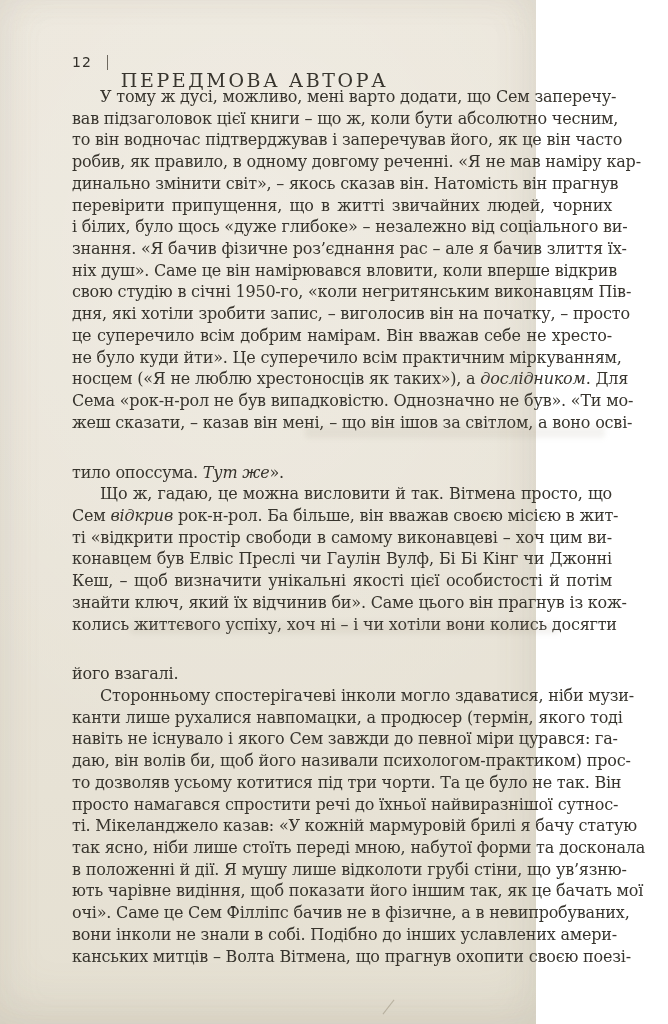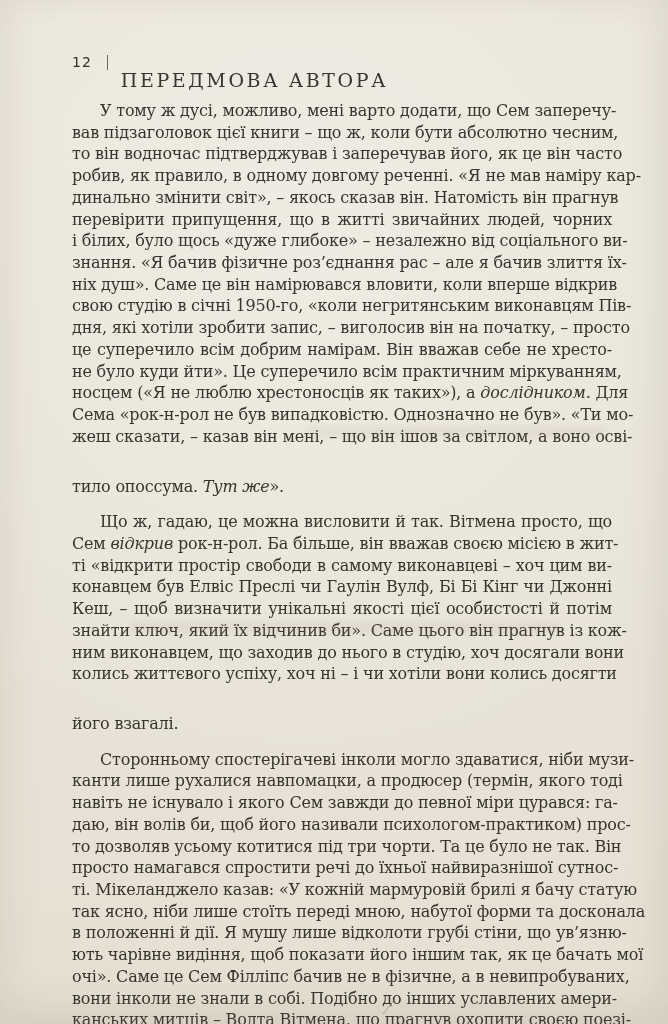--- a/index.html
+++ b/index.html
@@ -4,21 +4,21 @@
 <style>
   html, body {
     margin: 0;
     padding: 0;
     width: 668px;
     height: 1024px;
     overflow: hidden;
   }
   .page {
     position: relative;
-    width: 668px;
+    width: 536px;
     height: 1024px;
     background:
       radial-gradient(ellipse 120% 80% at 45% 25%, rgba(255,255,255,0.22), rgba(255,255,255,0) 65%),
       linear-gradient(180deg, #ece7dc 0%, #e9e4d8 55%, #e5e0d2 100%);
     color: #37342d;
     font-family: "DejaVu Serif", "Liberation Serif", serif;
   }
   .vignette {
     position: absolute;
     inset: 0;
@@ -69,21 +69,20 @@
     line-height: 21.72px;
     font-size: 16px;
     letter-spacing: -0.2px;
     white-space: nowrap;
     text-align: justify;
     text-align-last: justify;
     color: #37342d;
   }
   .line.indent {
     text-indent: 28px;
-    margin-top: 14px;
   }
   .line.end {
     text-align-last: left;
     margin-top: 28px;
   }
   .line .it {
     font-style: italic;
   }
   .ghost {
     position: absolute;
@@ -135,21 +134,20 @@
         <div class="line"><span>жеш сказати, – казав він мені, – що він ішов за світлом, а воно осві-</span></div>
         <div class="line end"><span>тило опоссума. </span><span class="it">Тут же</span><span>».</span></div>
       </div>
       <div class="paragraph">
         <div class="line indent"><span>Що ж, гадаю, це можна висловити й так. Вітмена просто, що</span></div>
         <div class="line"><span>Сем </span><span class="it">відкрив</span><span> рок-н-рол. Ба більше, він вважав своєю місією в жит-</span></div>
         <div class="line"><span>ті «відкрити простір свободи в самому виконавцеві – хоч цим ви-</span></div>
         <div class="line"><span>конавцем був Елвіс Преслі чи Гаулін Вулф, Бі Бі Кінг чи Джонні</span></div>
         <div class="line"><span>Кеш, – щоб визначити унікальні якості цієї особистості й потім</span></div>
         <div class="line"><span>знайти ключ, який їх відчинив би». Саме цього він прагнув із кож-</span></div>
-        <div class="line"><span>ним виконавцем, що заходив до нього в студію, хоч досягали вони</span></div>
         <div class="line"><span>колись життєвого успіху, хоч ні – і чи хотіли вони колись досягти</span></div>
         <div class="line end"><span>його взагалі.</span></div>
       </div>
       <div class="paragraph">
         <div class="line indent"><span>Сторонньому спостерігачеві інколи могло здаватися, ніби музи-</span></div>
         <div class="line"><span>канти лише рухалися навпомацки, а продюсер (термін, якого тоді</span></div>
         <div class="line"><span>навіть не існувало і якого Сем завжди до певної міри цурався: га-</span></div>
         <div class="line"><span>даю, він волів би, щоб його називали психологом-практиком) прос-</span></div>
         <div class="line"><span>то дозволяв усьому котитися під три чорти. Та це було не так. Він</span></div>
         <div class="line"><span>просто намагався спростити речі до їхньої найвиразнішої сутнос-</span></div>

